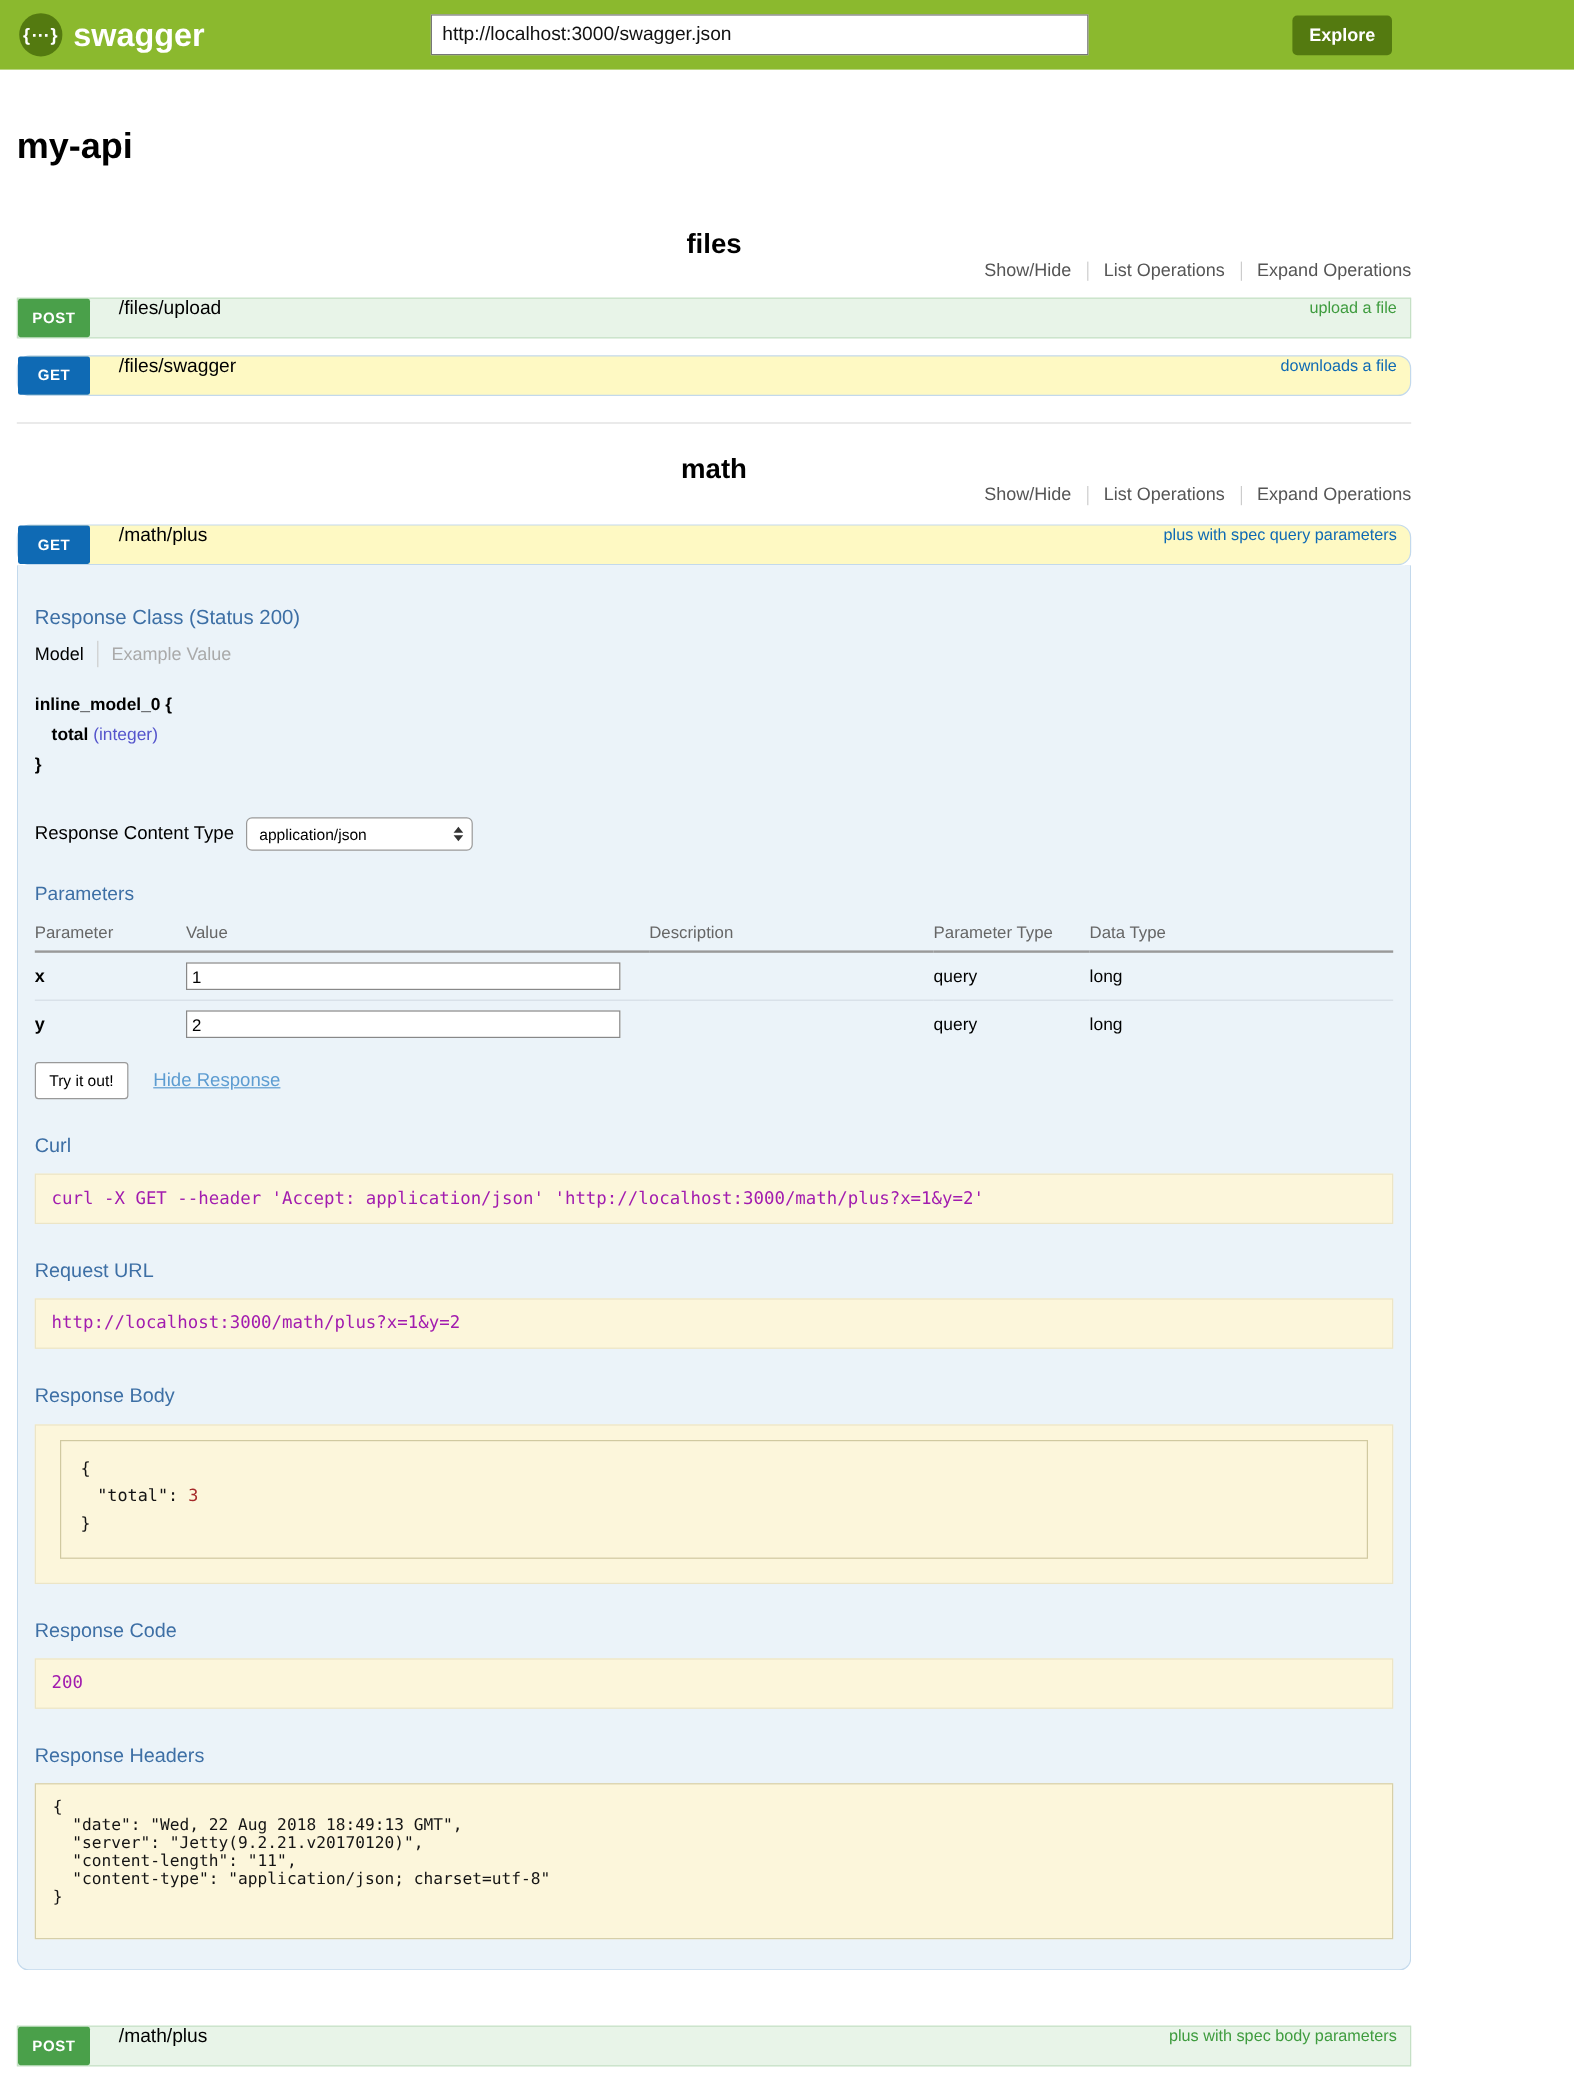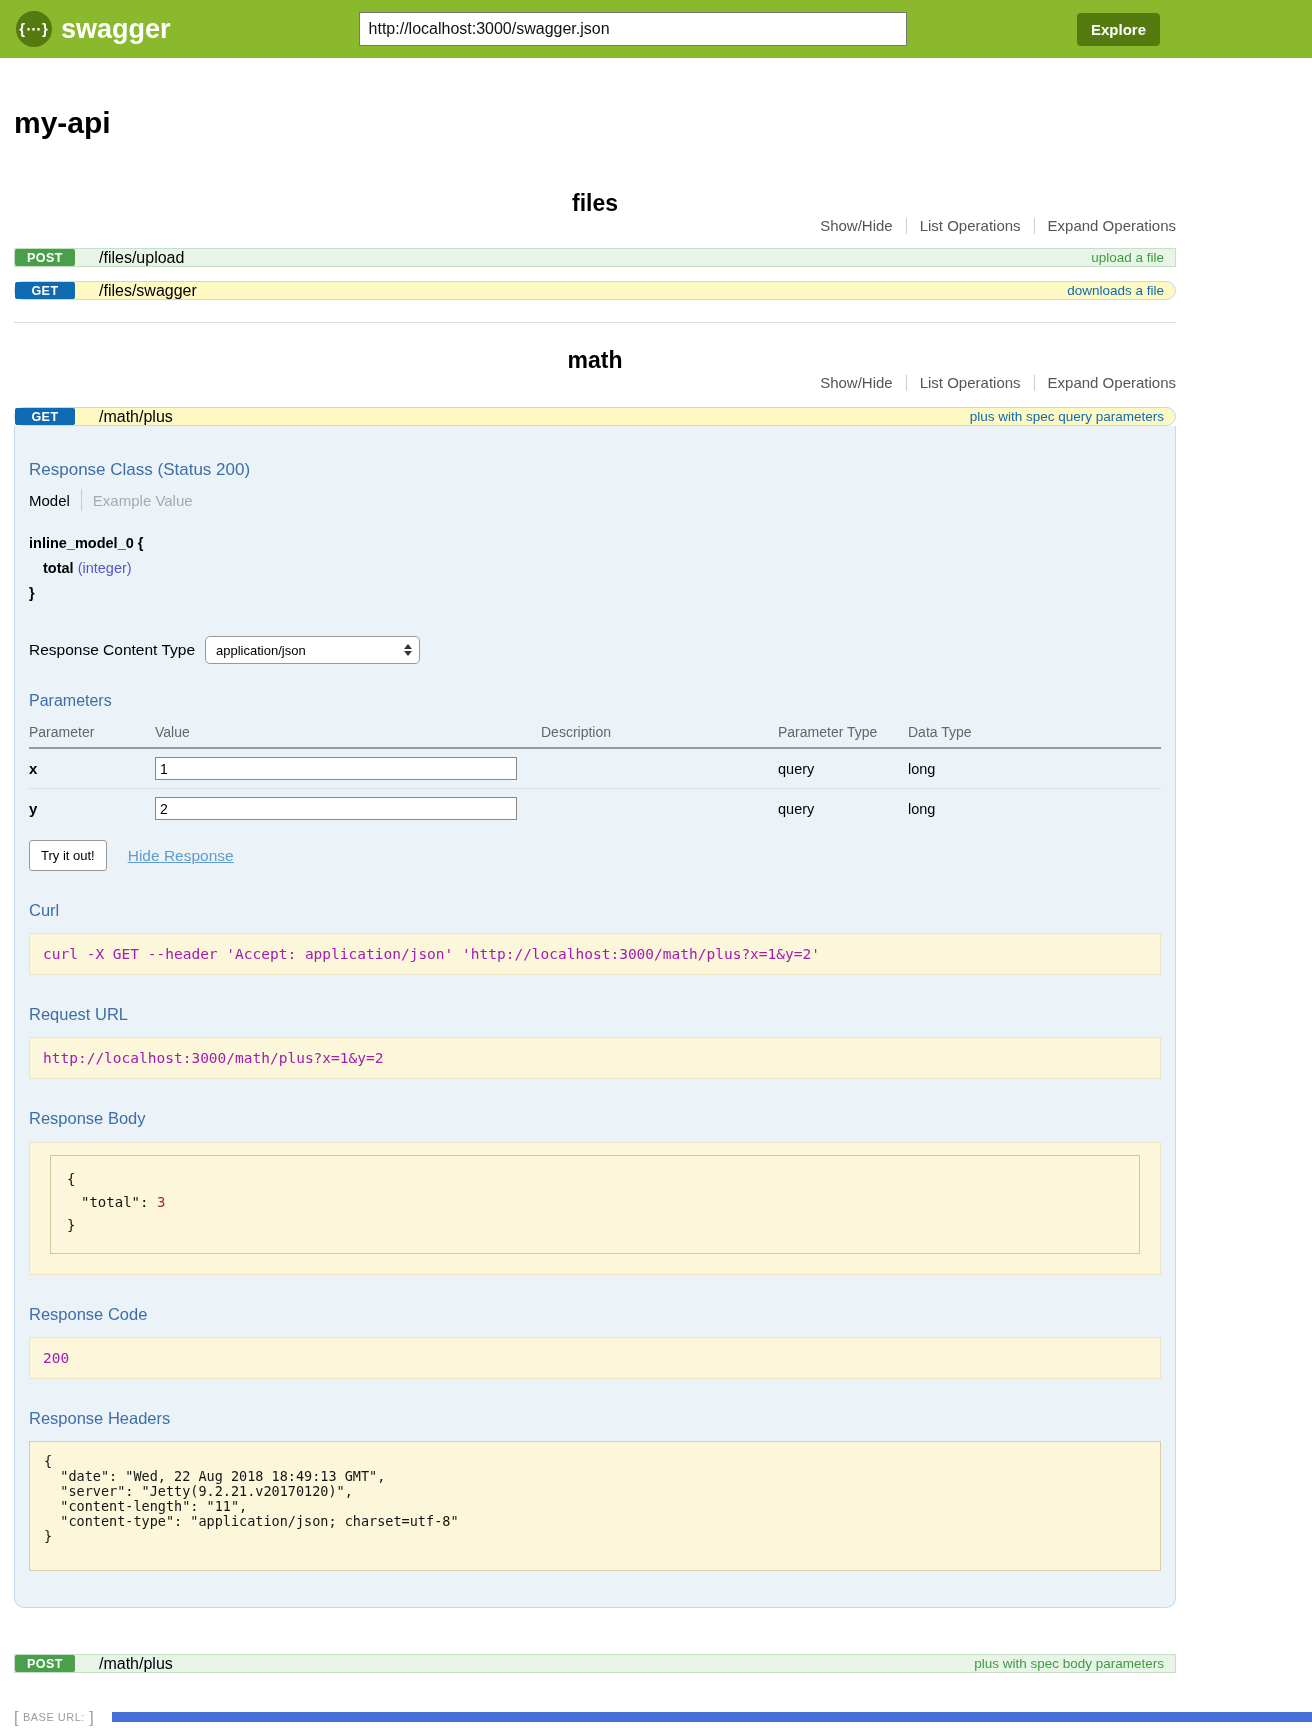--- a/index.html
+++ b/index.html
@@ -32,21 +32,21 @@
   .api-title { margin-top:48px; font-size:30px; font-weight:bold; }
 
   .section { margin-top:50px; }
   .section-head { display:flex; align-items:center;flex-direction:column; }
   .section-name { font-size:23px; font-weight:bold; }
   .section-links { margin-left:auto; display:flex; align-items:center; font-size:15px; color:#555; }
   .section-links a { color:#555; text-decoration:none; cursor:pointer; }
   .seclink-sep { width:1px; height:16px; background:#ccc; margin:0 13px; align-self:center; }
 
   .op-row {
-    display:flex; align-items:center; height:19px; margin-top:14px;
+    display:flex; align-items:flex-start; height:34px; margin-top:14px;
     border:1px solid transparent;
   }
   .op-row.post { background:#e8f4e8; border-color:#c5e0c5; }
   .op-row.get  { background:#fef9c3; border-color:#c3d9ec;border-radius:11px; }
   .badge {
     width:60px; align-self:stretch; display:flex; align-items:center; justify-content:center;
     color:#fff; font-weight:bold; font-size:12.5px; letter-spacing:.5px; border-radius:2px;
     cursor:pointer;
   }
   .badge.post { background:#4aa04a; }
@@ -54,39 +54,39 @@
   .op-path { font-size:16px; margin-left:24px; color:#000; text-decoration:none; cursor:pointer; }
   .op-summary { margin-left:auto; margin-right:11px; font-size:13.5px; text-decoration:none; cursor:pointer; }
   .op-row.post .op-summary { color:#3f9c3f; }
   .op-row.get  .op-summary { color:#0f6ab4; }
 
   .section-divider { border:none; border-top:1px solid #ddd; margin-top:22px; }
 
   
   .op-panel {
     background:#ebf3f9; border:1px solid #c3d9ec; border-top:none;
-    border-radius:0 0 10px 10px; padding:34px 14px 36px 14px;
+    border-radius:0 0 10px 10px; padding:34px 14px 25px 14px;
   }
   .h-blue { color:#3d6fa5; font-size:17px; font-weight:normal; }
 
   .model-tabs { display:flex; align-items:center; margin-top:9px; }
   .tab { font-size:15px; cursor:pointer;text-align:center; }
   .tab.active { color:#000; }
   .tab.inactive { color:#aaa; }
   .tab-divider { width:1px; height:22px; background:#ccc; margin:0 11px; }
 
   .model-sig { margin-top:20px; font-size:14.5px; line-height:25px; }
   .model-sig .b { font-weight:bold; }
   .model-sig .indent { padding-left:14px; }
   .prop-type { color:#5555cc; }
 
   .rct-row { margin-top:30px; display:flex; align-items:center; }
   .rct-label { font-size:15.5px; }
   .select-box {
-    margin-left:10px; width:215px; height:28px; background:#fff; border:1px solid #999;
+    margin-left:10px; width:189px; height:28px; background:#fff; border:1px solid #999;
     border-radius:5px; display:flex; align-items:center; padding:0 7px 0 10px;
     font-size:13px; cursor:pointer;
   }
   .select-arrows { margin-left:auto; display:flex; flex-direction:column; align-items:center; }
   .arr-up { width:0; height:0; border-left:4px solid transparent; border-right:4px solid transparent; border-bottom:5px solid #333; margin-bottom:2px; }
   .arr-dn { width:0; height:0; border-left:4px solid transparent; border-right:4px solid transparent; border-top:5px solid #333; }
 
   .params-heading { margin-top:28px; font-size:16px; }
   table.params { border-collapse:collapse; width:100%; margin-top:14px; }
   table.params th {

